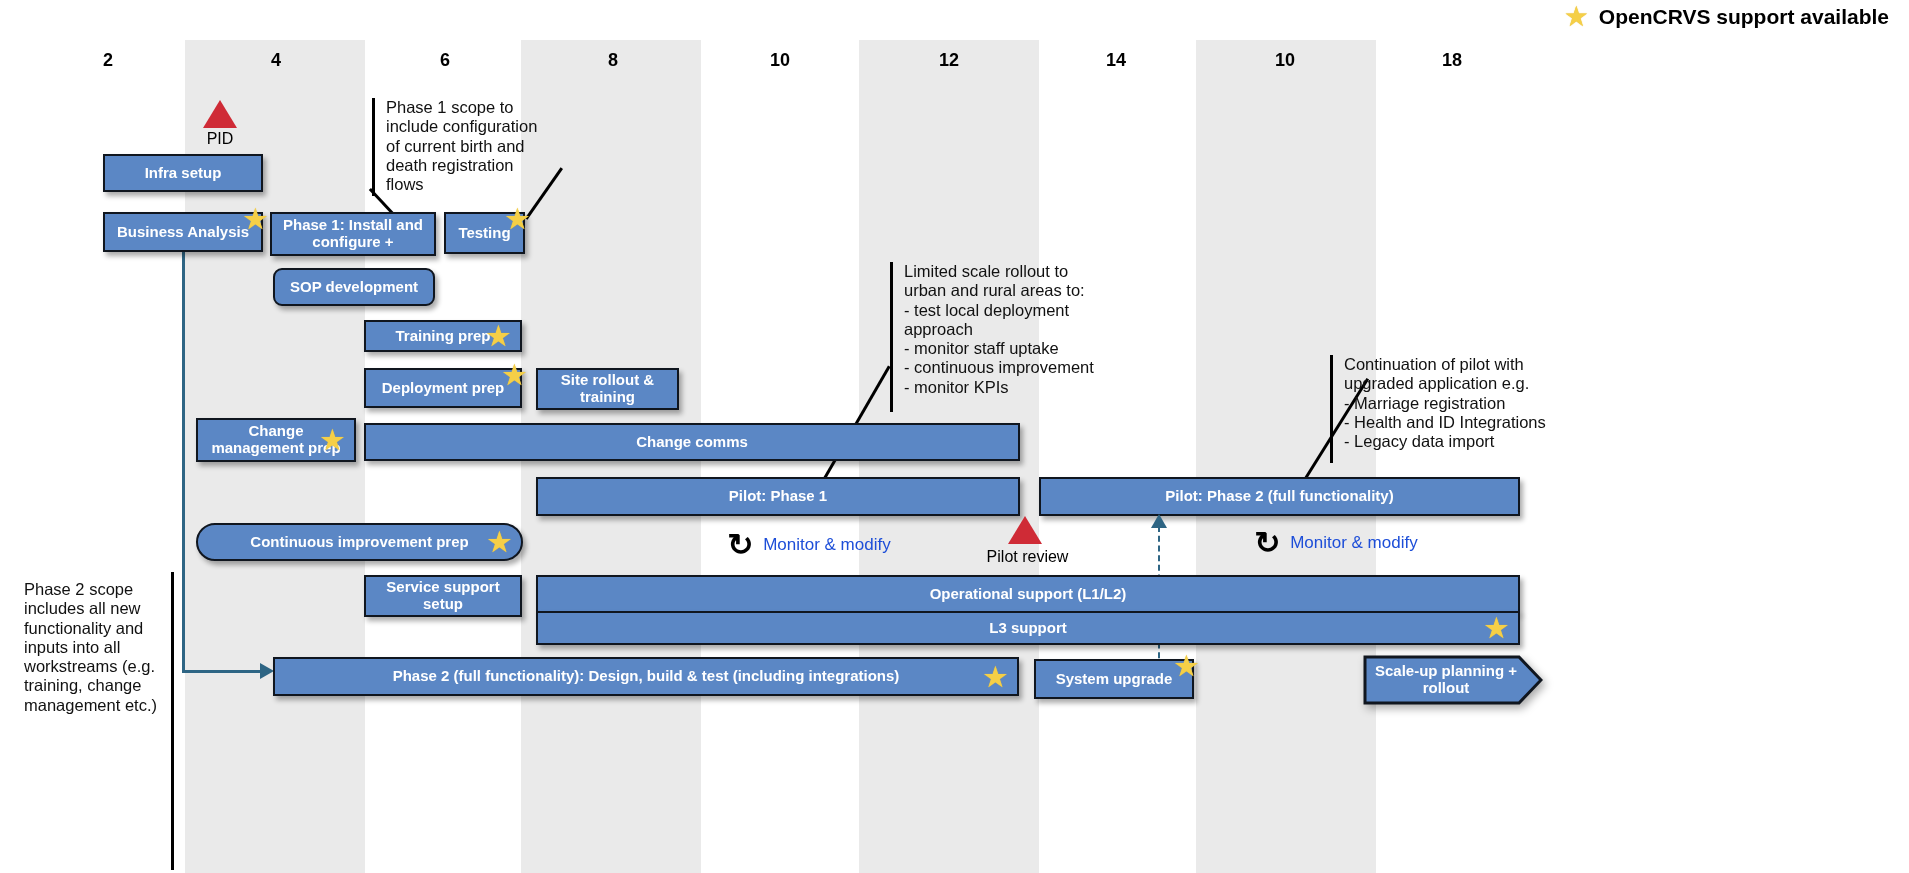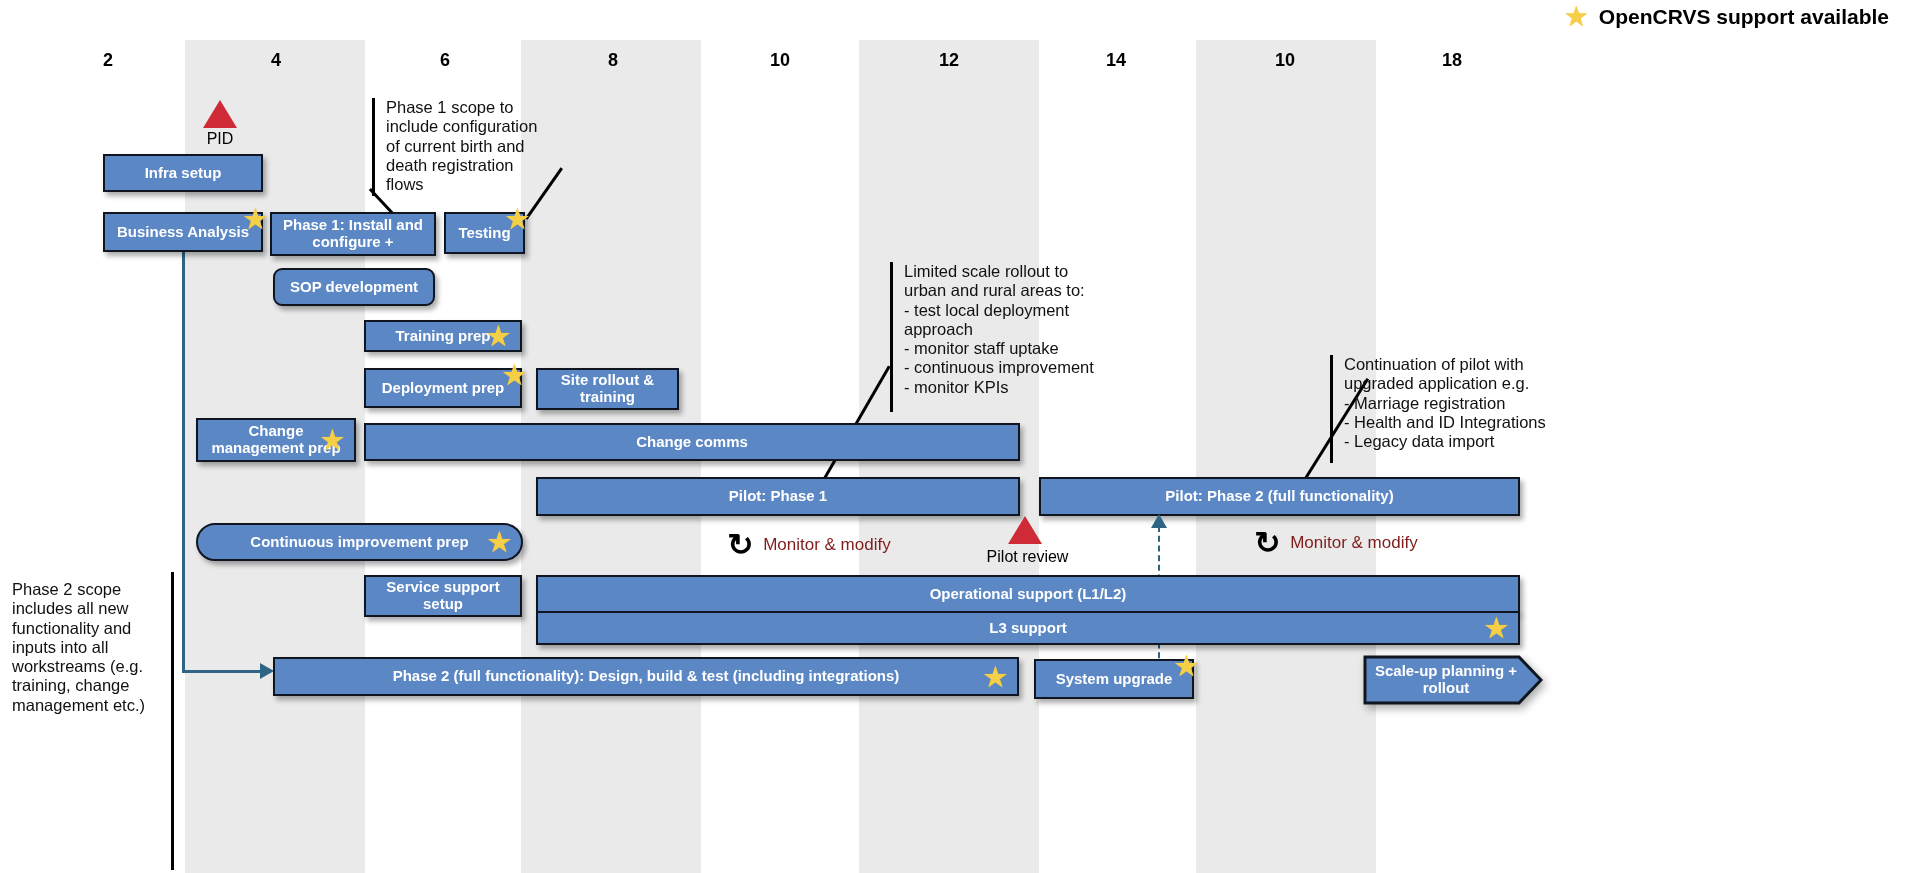--- a/index.html
+++ b/index.html
@@ -207,21 +207,21 @@
   
   .monitor {
     position: absolute;
     display: flex;
     align-items: center;
     gap: 10px;
     z-index: 4;
   }
   .monitor-label {
     font-size: 17px;
-    color: #7f1d1d;
+    color: #1d4ed8;
   }
   .loop-icon {
     font-size: 30px;
     line-height: 1;
     font-weight: bold;
     color: #000;
     display: inline-block;
     transform: scaleX(1.05);
   }
 </style>
@@ -257,21 +257,21 @@
 
   <div class="leader" style="left:823px; top:478px; width:130px; transform:rotate(-60deg);"></div>
 
   <div class="leader" style="left:1304px; top:478px; width:118px; transform:rotate(-58deg);"></div>
 
   <div class="fb-line" style="left:182px; top:248px; width:2.5px; height:424px;"></div>
   <div class="fb-line" style="left:182px; top:670px; width:80px; height:2.5px;"></div>
   <div class="fb-arrow" style="left:260px; top:663px;"></div>
 
   <div class="note-bracket" style="left:171px; top:572px; height:298px;"></div>
-  <div class="note nobar" style="left:12px; top:580px; width:150px;">Phase 2 scope
+  <div class="note nobar" style="left:24px; top:580px; width:150px;">Phase 2 scope
 includes all new
 functionality and
 inputs into all
 workstreams (e.g.
 training, change
 management etc.)</div>
 
   <div class="note" style="left:372px; top:98px; width:165px; height:98px;">Phase 1 scope to
 include configuration
 of current birth and

